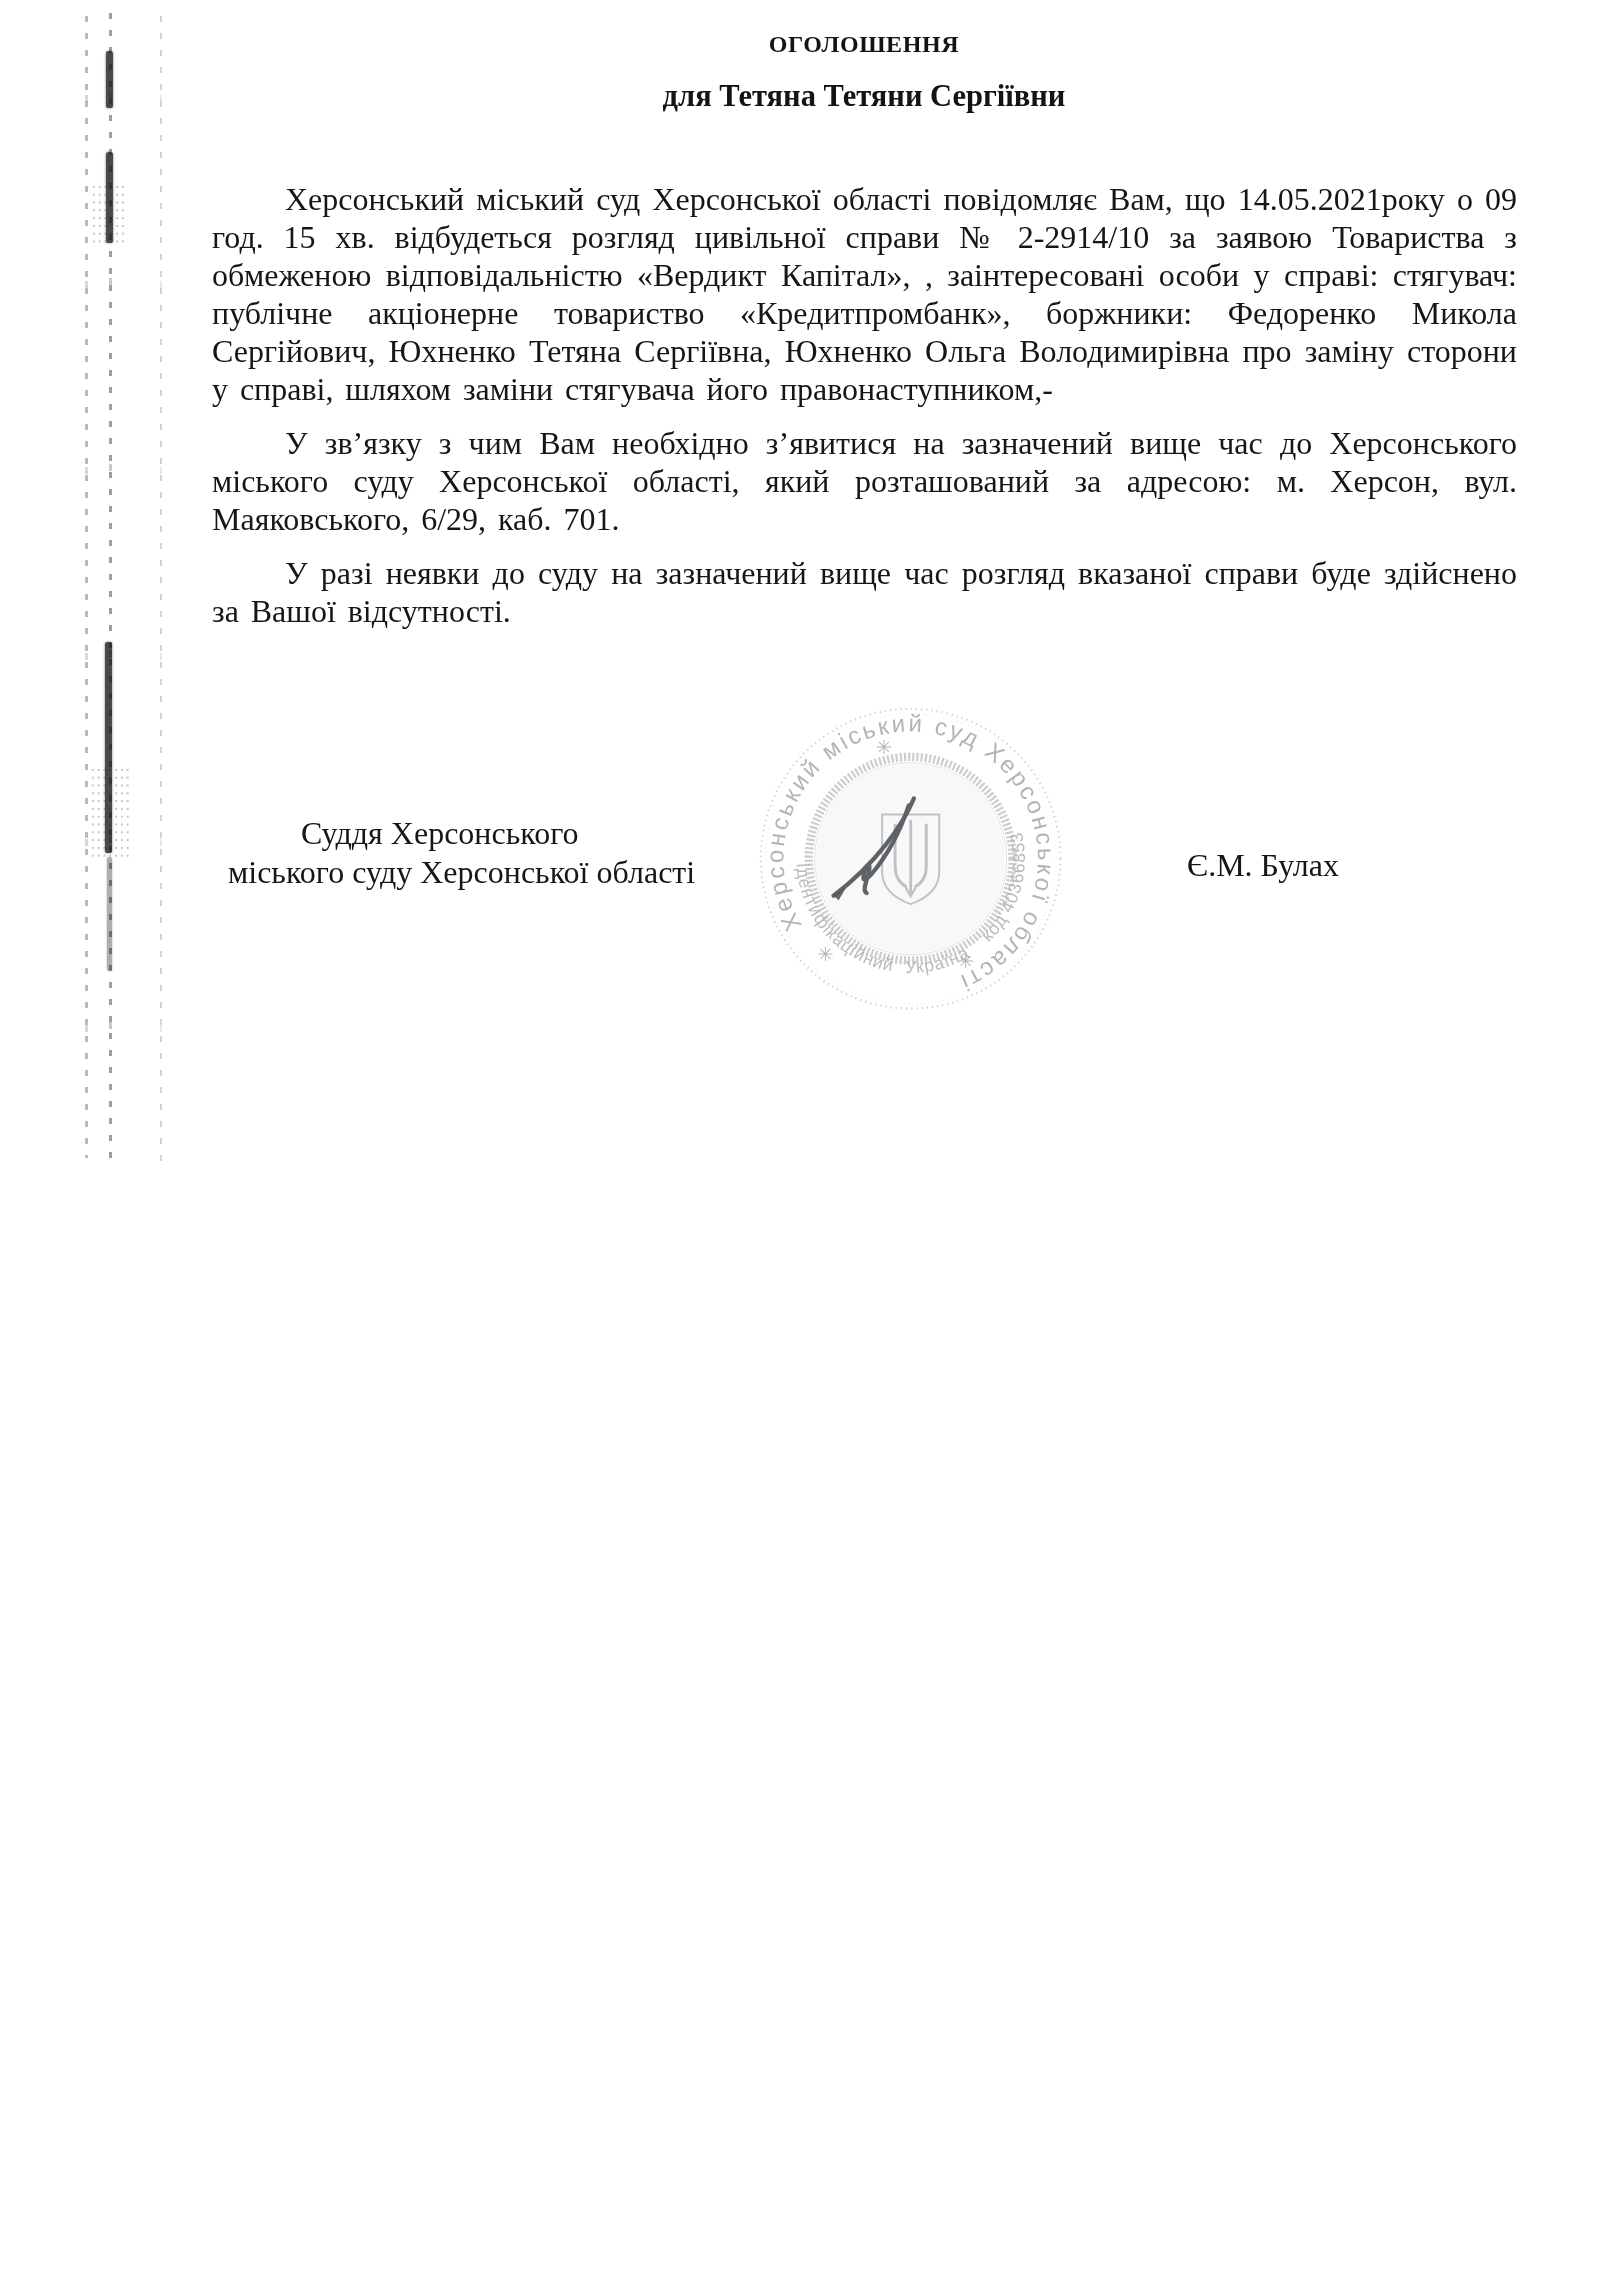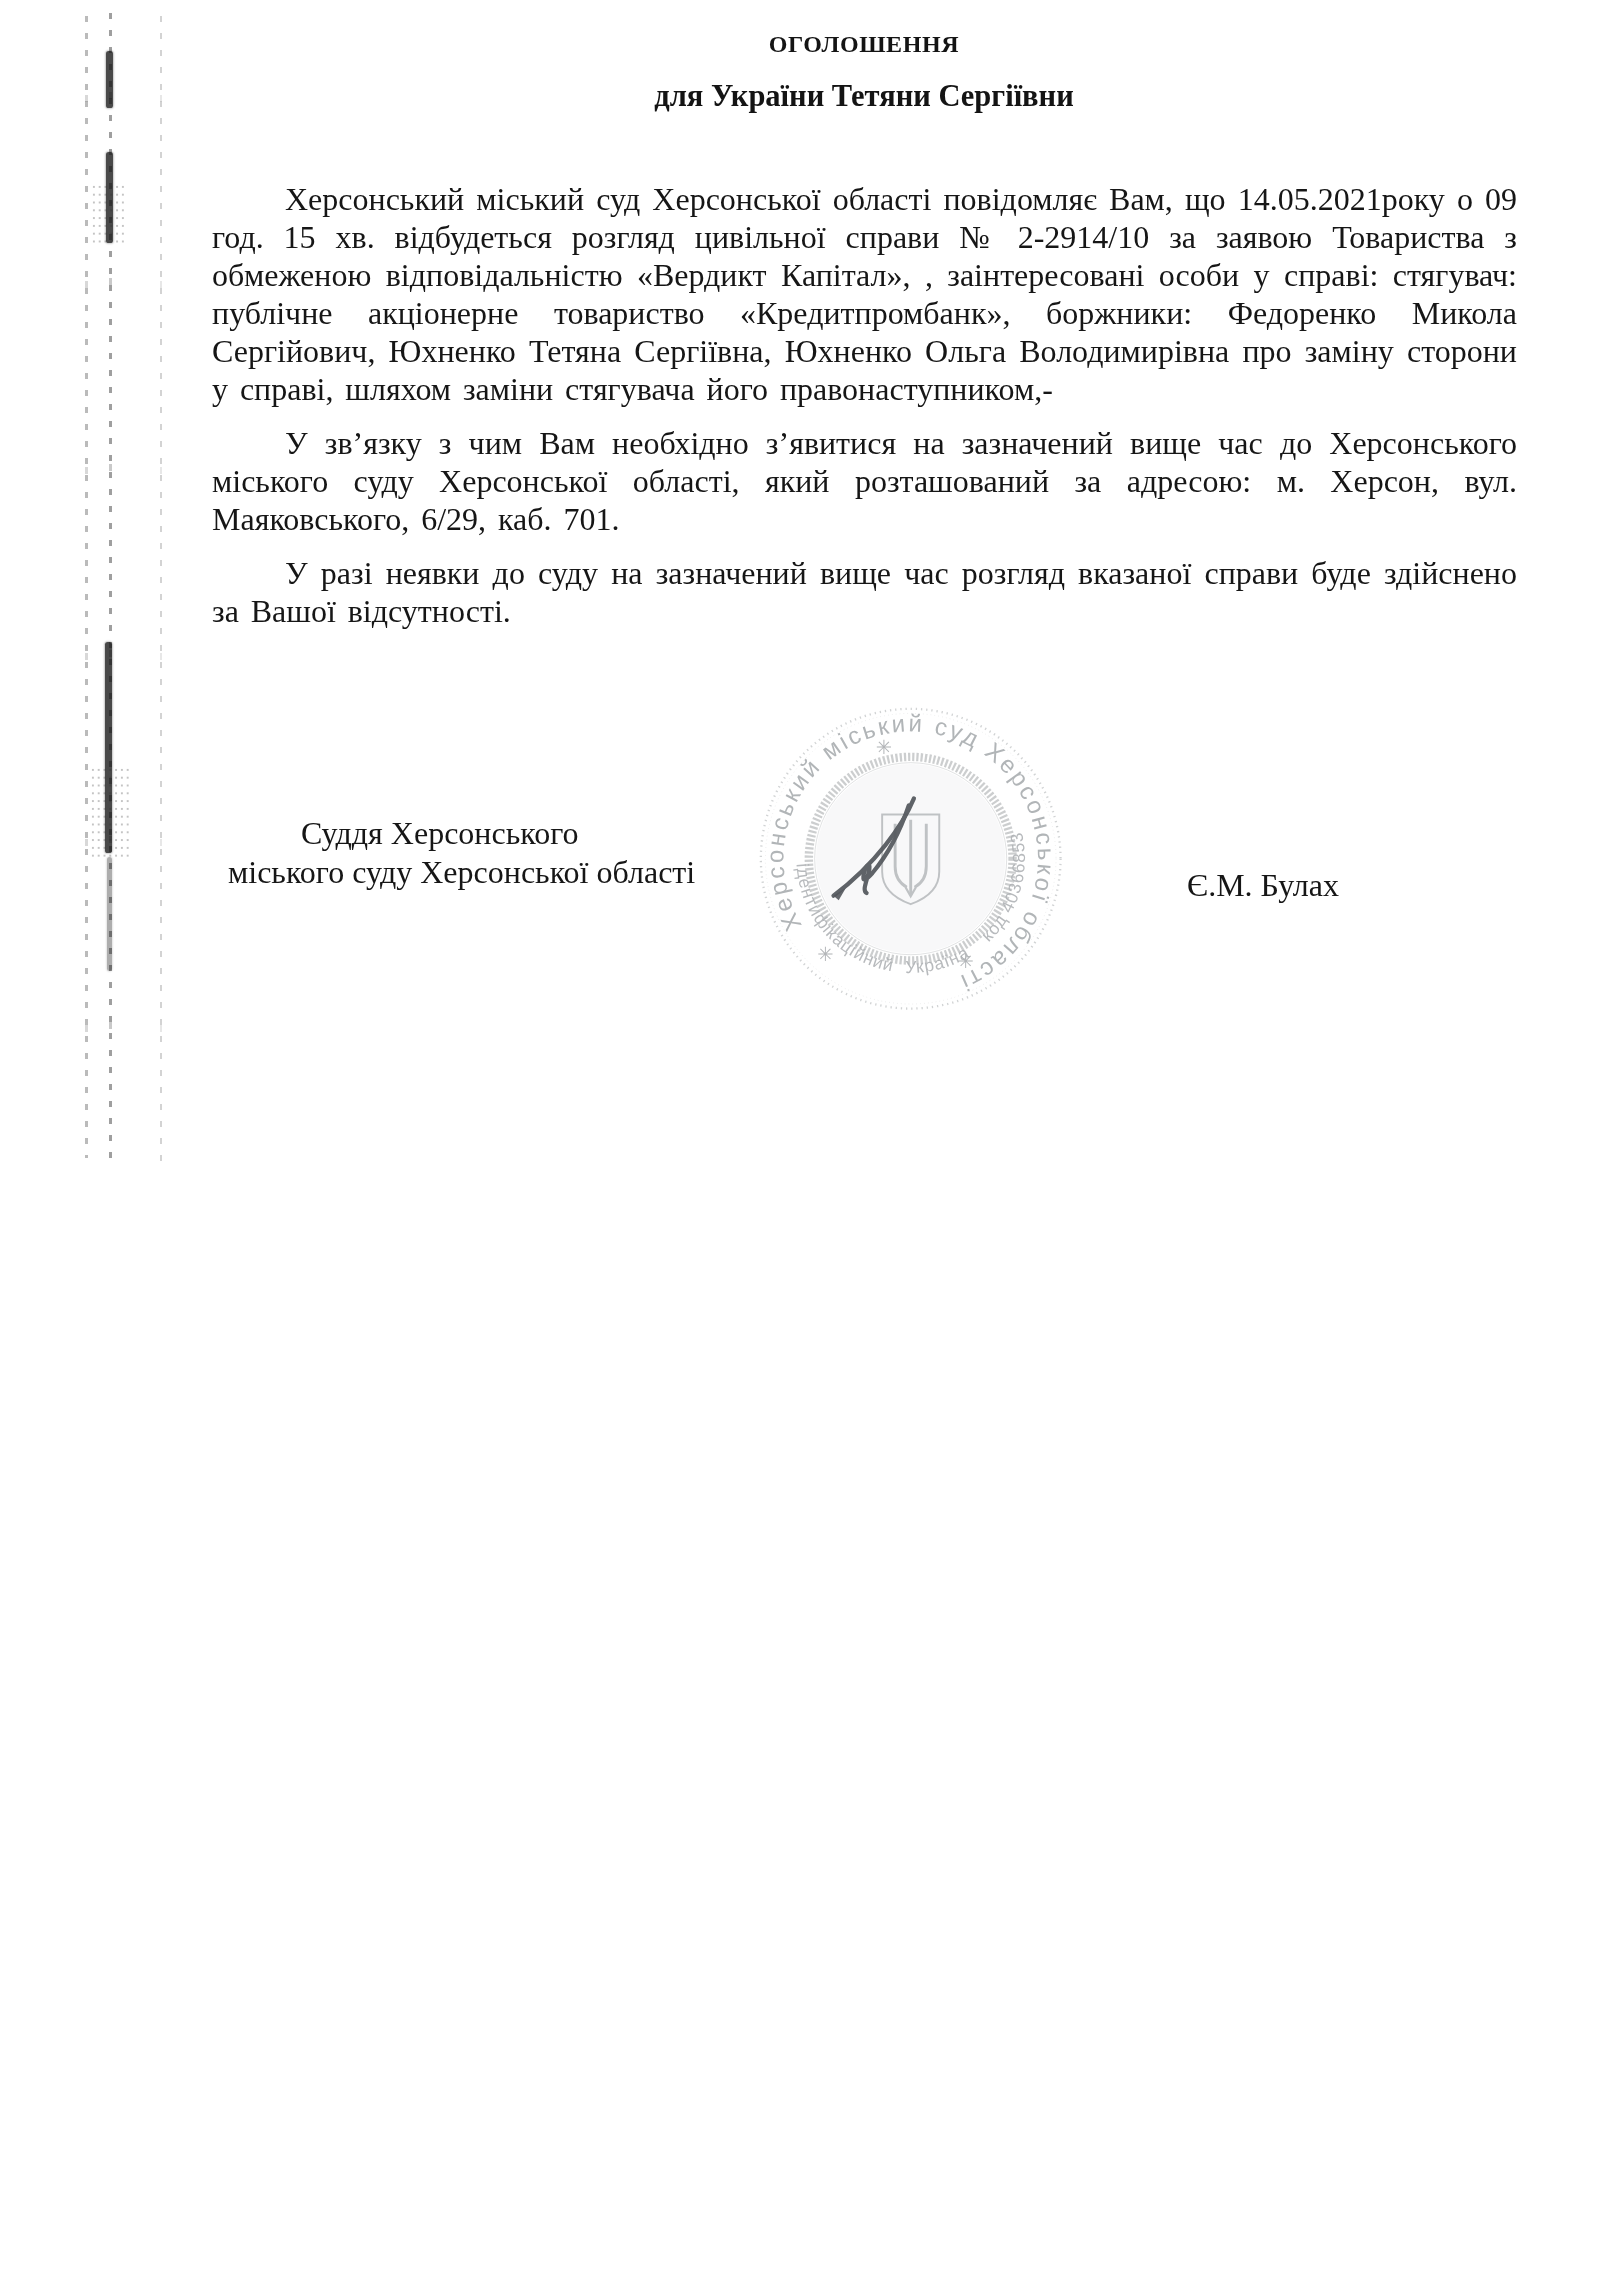--- a/index.html
+++ b/index.html
@@ -21,21 +21,21 @@
     font-size:32px;line-height:38px;text-align:justify;color:#161616;
   }
   .content p{margin:16px;text-indent:73px;word-spacing:3.9px;font-family:Liberation Serif, serif;}
   .url{color:#111;text-decoration:underline;text-decoration-thickness:1.9px;text-underline-offset:5.2px;}
   
   .sig{
     position:absolute;top:814px;left:196px;width:1337px;
     font-size:32px;line-height:39px;color:#161616;margin-left:32px;
   }
   .sig .l1{text-indent:73px;}
-  .sig-name{position:absolute;left:959px;top:52px;white-space:nowrap;}
+  .sig-name{position:absolute;left:959px;top:32px;white-space:nowrap;}
   
   .stamp{position:absolute;left:755px;top:703px;width:314px;height:314px;}
   
   .art{position:absolute;pointer-events:none;}
   .streak{
     background-image:
       repeating-linear-gradient(180deg, rgba(35,35,35,.62) 0 5.8px, rgba(35,35,35,0) 5.8px 17px),
       repeating-linear-gradient(180deg, rgba(35,35,35,0) 0 79px, rgba(35,35,35,.35) 79px 86px, rgba(35,35,35,0) 86px 186px);
   }
   .blob{background:rgba(22,22,22,.78);border-radius:2.6px;box-shadow:0 0 1.9px 0.6px rgba(22,22,22,.35);}
@@ -51,21 +51,21 @@
 <div class="art streak" style="left:109px;top:13px;width:3.2px;height:1155px;opacity:.7;"></div>
 <div class="art streak" style="left:160px;top:16px;width:1.9px;height:1152px;opacity:.32;"></div>
 <div class="art blob" style="left:106px;top:51px;width:6.5px;height:57px;"></div>
 <div class="art blob" style="left:106px;top:152px;width:7.1px;height:91px;"></div>
 <div class="art blob" style="left:105px;top:642px;width:7.1px;height:211px;"></div>
 <div class="art blob" style="left:107px;top:857px;width:4.5px;height:114px;opacity:.45;"></div>
 <div class="art speckle" style="left:91px;top:183px;width:34px;height:65px;"></div>
 <div class="art speckle" style="left:90px;top:766px;width:40px;height:94px;"></div>
 
 <h1 class="doc-title">ОГОЛОШЕННЯ</h1>
-<h2 class="doc-subtitle">для  України Тетяни Сергіївни</h2>
+<h2 class="doc-subtitle">для  Тетяна Тетяни Сергіївни</h2>
 
 <section class="content">
   <p>Херсонський міський суд Херсонської області повідомляє Вам, що 14.05.2021року о 09 год. 15 хв. відбудеться розгляд цивільної справи № 2-2914/10 за заявою Товариства з обмеженою відповідальністю «Вердикт Капітал», , заінтересовані особи у справі: стягувач: публічне акціонерне товариство «Кредитпромбанк», боржники: Федоренко Микола Сергійович, Юхненко Тетяна Сергіївна, Юхненко Ольга Володимирівна про заміну сторони у справі, шляхом заміни стягувача його правонаступником,-</p>
   <p>У зв’язку з чим Вам необхідно з’явитися на зазначений вище час до Херсонського міського суду Херсонської області, який розташований за адресою: м. Херсон, вул. Маяковського, 6/29, каб. 701.</p>
   <p>У разі неявки до суду на зазначений вище час розгляд вказаної справи буде здійснено за Вашої відсутності.</p>
 </section>
 
 <section class="sig">
   <div class="l1">Суддя Херсонського</div>
   <div class="l2">міського суду Херсонської області</div>

